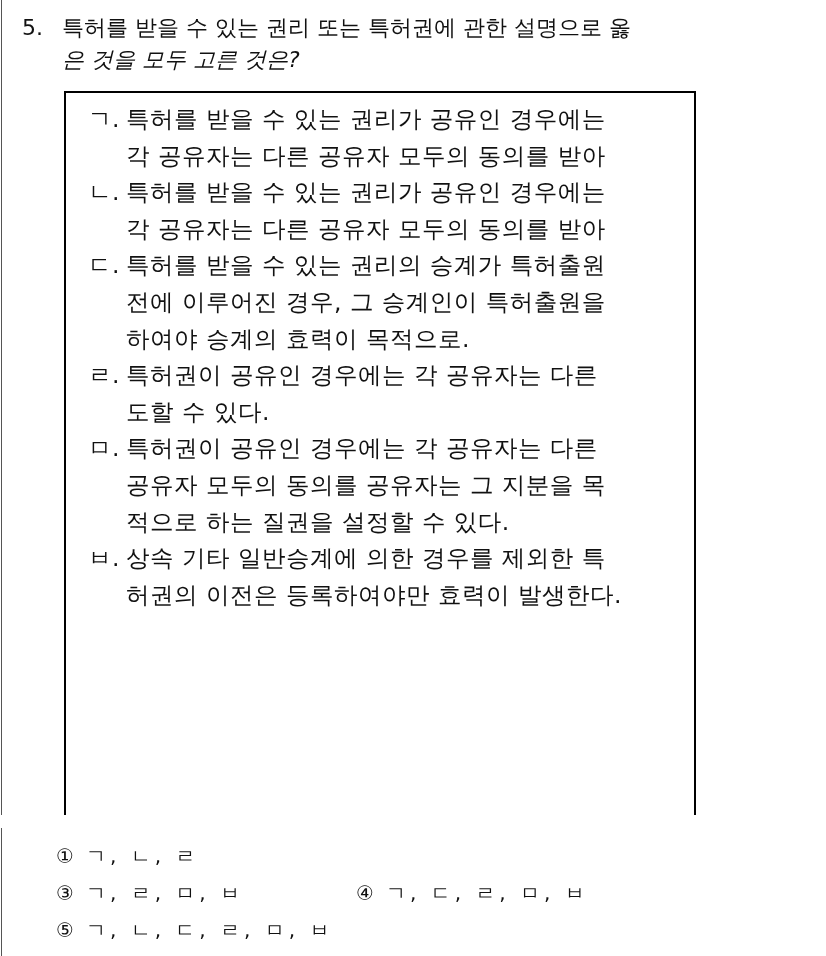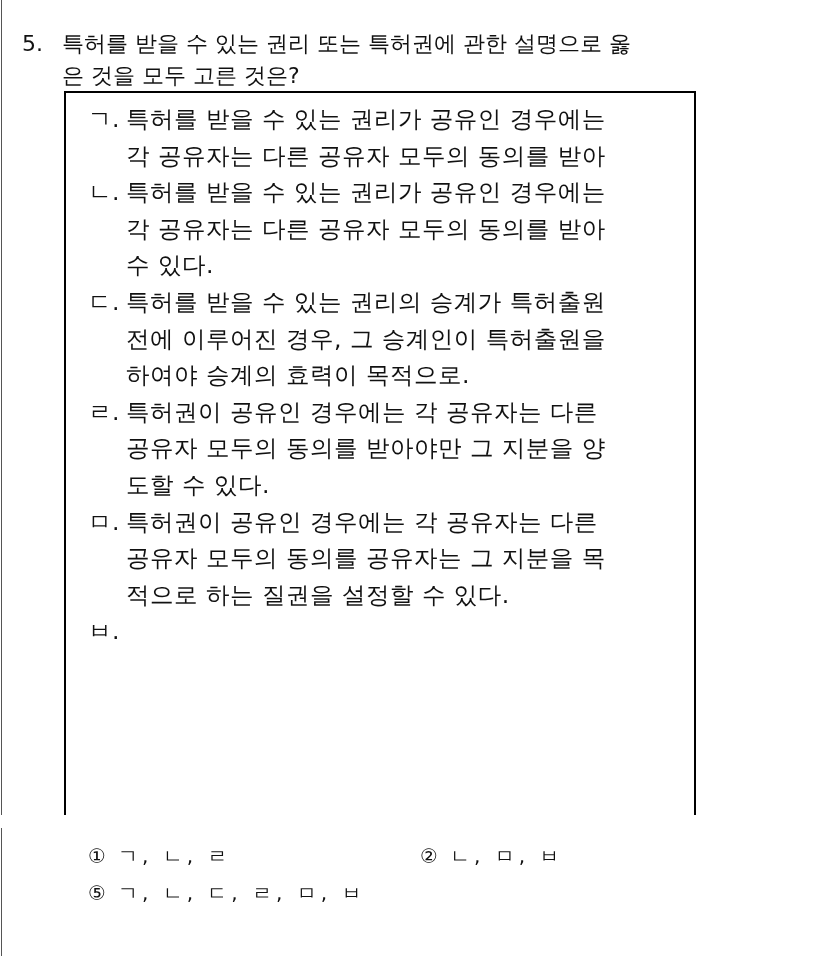--- a/index.html
+++ b/index.html
@@ -1,31 +1,31 @@
 <!DOCTYPE html>
 <html><head>
   <meta charset="utf-8">
   <style>
     html, body { margin: 0; padding: 0; background: #ffffff; }
     body { width: 826px; height: 956px; position: relative; overflow: hidden;
            font-family: "DejaVu Sans", sans-serif; color: #111; }
     .left-rule-top { position: absolute; left: 1px; top: 0; width: 1px; height: 815px; background: #555; }
     .left-rule-bottom { position: absolute; left: 1px; top: 828px; width: 1px; height: 128px; background: #555; }
-    .q-title { position: absolute; left: 22px; top: 28px; width: 770px; font-size: 22px; line-height: 32px; }
+    .q-title { position: absolute; left: 22px; top: 12px; width: 770px; font-size: 22px; line-height: 32px; }
     .q-title .num { display: inline-block; width: 40px; }
-    .q-title .line2 { padding-left: 40px; }
+    .q-title .line2 { padding-left: 40px; font-style: italic; }
     .box { position: absolute; left: 64px; top: 91px; width: 632px; height: 724px;
            border-top: 2px solid #000; border-left: 2px solid #000; border-right: 2px solid #000; box-sizing: border-box; }
     .items { position: absolute; left: 22px; top: 8px; width: 590px; }
     .item { position: relative; font-size: 23.5px; line-height: 36.6px; padding-left: 38px; letter-spacing: 0.5px; text-align: justify; }
     .item .mark { position: absolute; left: 0; top: 0; width: 36px; }
     .item .line { display: block; white-space: nowrap; }
     .choices { position: absolute; left: 56px; top: 838px; width: 700px; font-size: 20px; line-height: 37px; }
     .choice-row { display: flex; }
-    .choice { width: 300px; white-space: nowrap; margin-left: 32px; }
+    .choice { width: 300px; white-space: nowrap; }
     .choice .cnum { margin-right: 12px; }
     .choice .opts { letter-spacing: 4px; }
   </style>
 </head>
 <body>
 
 <div class="left-rule-top"></div>
 <div class="left-rule-bottom"></div>
 
 <div class="q-title">
@@ -37,53 +37,58 @@
   <div class="items">
     <div class="item">
       <span class="mark">ㄱ.</span>
       <span class="line">특허를 받을 수 있는 권리가 공유인 경우에는</span>
       <span class="line">각 공유자는 다른 공유자 모두의 동의를 받아</span>
     </div>
     <div class="item">
       <span class="mark">ㄴ.</span>
       <span class="line">특허를 받을 수 있는 권리가 공유인 경우에는</span>
       <span class="line">각 공유자는 다른 공유자 모두의 동의를 받아</span>
-      <span class="line">수 있다.</span>
     </div>
     <div class="item">
       <span class="mark">ㄷ.</span>
       <span class="line">특허를 받을 수 있는 권리의 승계가 특허출원</span>
       <span class="line">전에 이루어진 경우, 그 승계인이 특허출원을</span>
       <span class="line">하여야 승계의 효력이 목적으로.</span>
     </div>
     <div class="item">
       <span class="mark">ㄹ.</span>
       <span class="line">특허권이 공유인 경우에는 각 공유자는 다른</span>
-      <span class="line">공유자 모두의 동의를 받아야만 그 지분을 양</span>
       <span class="line">도할 수 있다.</span>
     </div>
     <div class="item">
       <span class="mark">ㅁ.</span>
       <span class="line">특허권이 공유인 경우에는 각 공유자는 다른</span>
       <span class="line">공유자 모두의 동의를 공유자는 그 지분을 목</span>
       <span class="line">적으로 하는 질권을 설정할 수 있다.</span>
     </div>
     <div class="item">
       <span class="mark">ㅂ.</span>
+      <span class="line">상속 기타 일반승계에 의한 경우를 제외한 특</span>
+      <span class="line">허권의 이전은 등록하여야만 효력이 발생한다.</span>
     </div>
   </div>
 </div>
 
 <div class="choices">
   <div class="choice-row">
     <div class="choice">
       <span class="cnum">①</span><span class="opts">ㄱ, ㄴ, ㄹ</span>
     </div>
+  </div>
+  <div class="choice-row">
     <div class="choice">
-      <span class="cnum">②</span><span class="opts">ㄴ, ㅁ, ㅂ</span>
+      <span class="cnum">③</span><span class="opts">ㄱ, ㄹ, ㅁ, ㅂ</span>
+    </div>
+    <div class="choice">
+      <span class="cnum">④</span><span class="opts">ㄱ, ㄷ, ㄹ, ㅁ, ㅂ</span>
     </div>
   </div>
   <div class="choice-row">
     <div class="choice">
       <span class="cnum">⑤</span><span class="opts">ㄱ, ㄴ, ㄷ, ㄹ, ㅁ, ㅂ</span>
     </div>
   </div>
 </div>
 
 </body></html>

